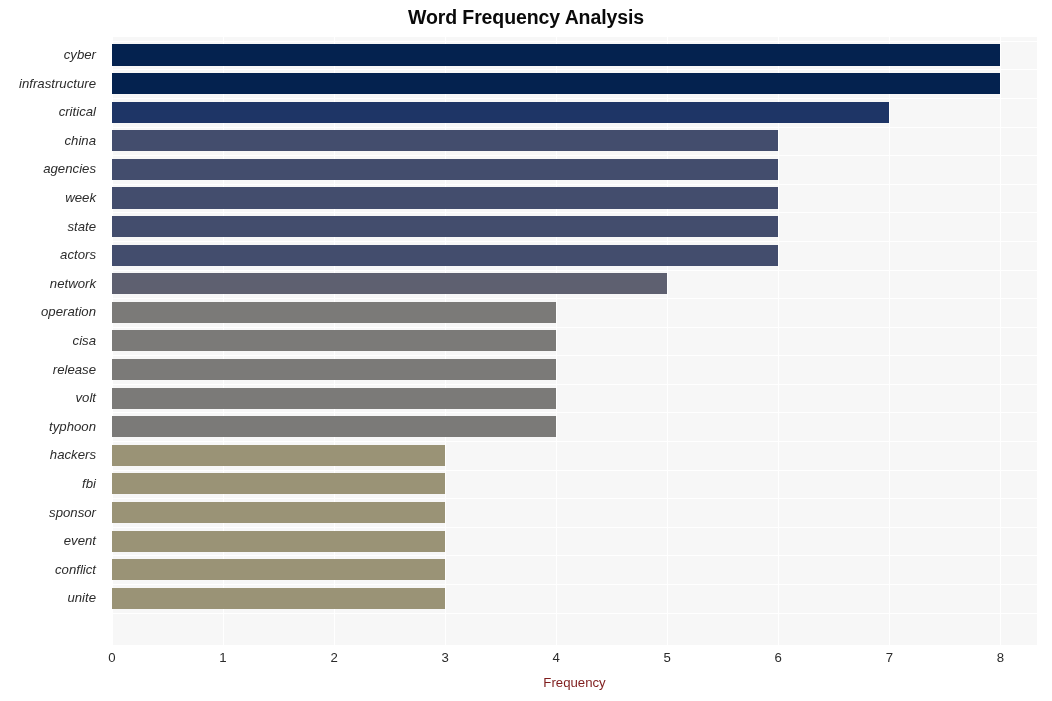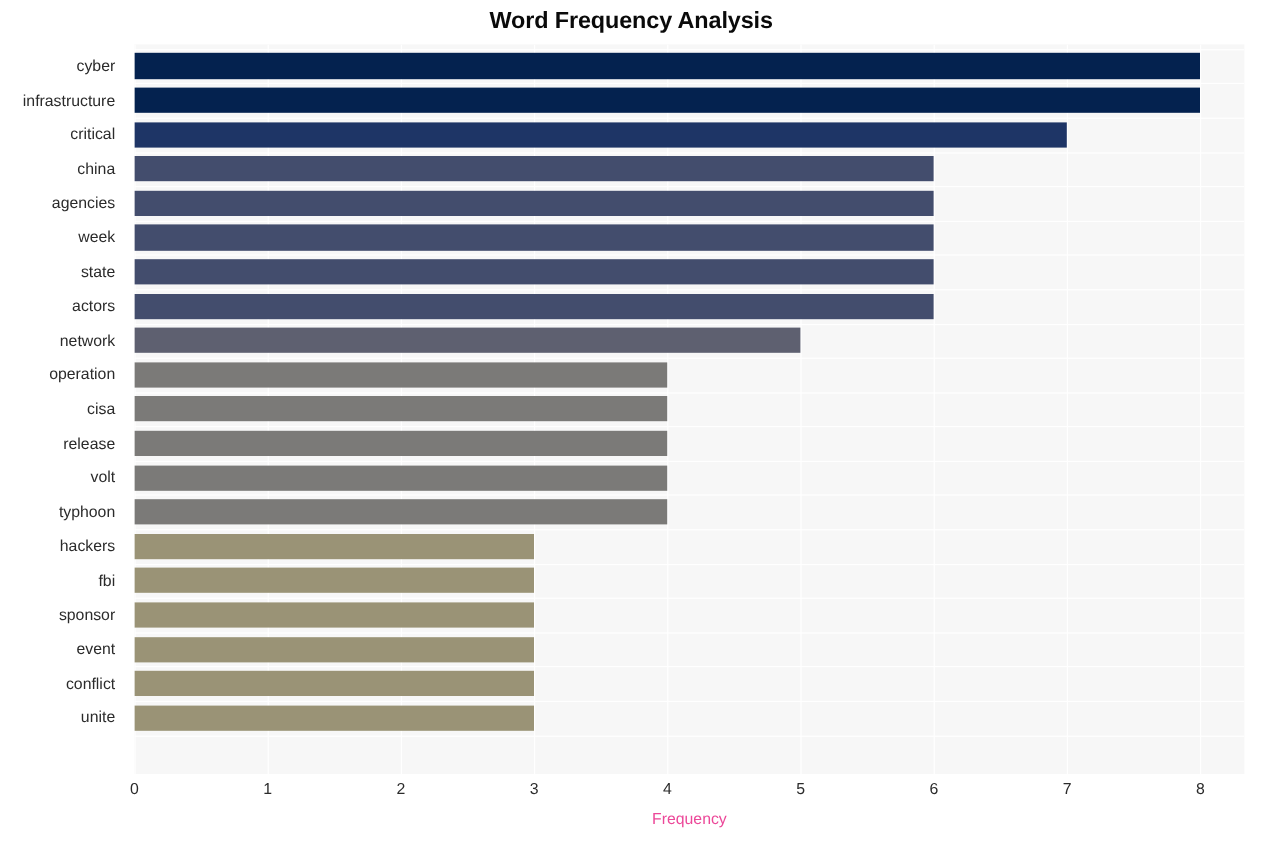--- a/index.html
+++ b/index.html
@@ -74,20 +74,21 @@
     height: 21px;
   }
 
   
   #y-axis-labels {
     position: absolute;
     left: 0;
     top: 37px;
     width: 104px;
     height: 608px;
+    font-style: italic;
   }
   .y-tick-label {
     position: absolute;
     right: 0;
     width: 104px;
     text-align: right;
     font-size: 13.2px;
     color: #2b2b2b;
     white-space: nowrap;
     line-height: 14px;
@@ -109,21 +110,21 @@
     color: #2b2b2b;
     white-space: nowrap;
   }
   #x-axis-title {
     position: absolute;
     left: 112px;
     top: 675px;
     width: 925px;
     text-align: center;
     font-size: 13.2px;
-    color: #ec4899;
+    color: #7f1d1d;
     white-space: nowrap;
   }
 </style>
 </head>
 <body>
 
 <div id="figure">
 
   <div id="chart-title">Word Frequency Analysis</div>
 

